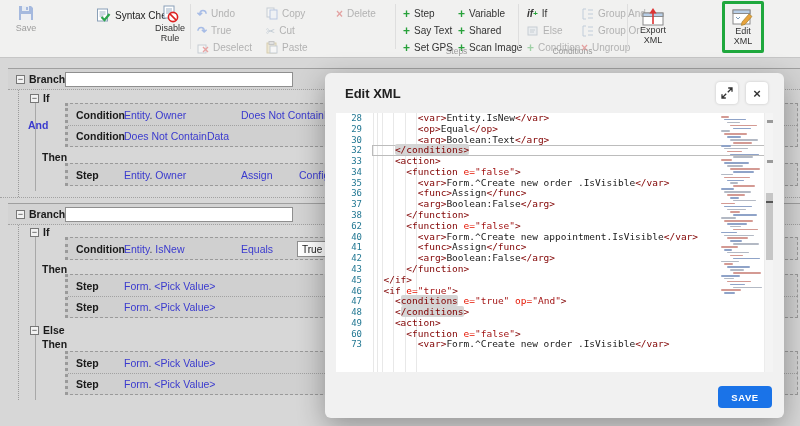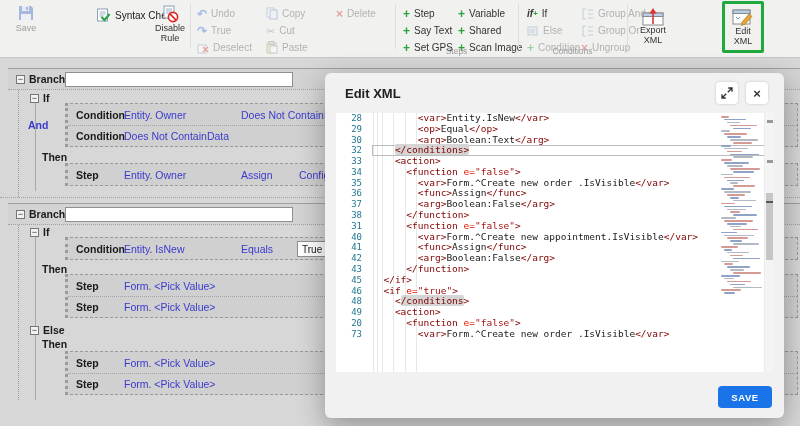--- a/index.html
+++ b/index.html
@@ -438,21 +438,21 @@
           </div>
           <div class="cl">
             <span class="ln">37</span>
             <span class="lc"><span>        </span><span class="tk-tag">&lt;arg&gt;</span><span class="tk-pl">Boolean:False</span><span class="tk-tag">&lt;/arg&gt;</span></span>
           </div>
           <div class="cl">
             <span class="ln">38</span>
             <span class="lc"><span>      </span><span class="tk-tag">&lt;/function&gt;</span></span>
           </div>
           <div class="cl">
-            <span class="ln">31</span>
+            <span class="ln">62</span>
             <span class="lc"><span>      </span><span class="tk-tag">&lt;function</span><span class="tk-pl"> </span><span class="tk-at">e=</span><span class="tk-vl">"false"</span><span class="tk-tag">&gt;</span></span>
           </div>
           <div class="cl">
             <span class="ln">40</span>
             <span class="lc"><span>        </span><span class="tk-tag">&lt;var&gt;</span><span class="tk-pl">Form.^Create new appointment.IsVisible</span><span class="tk-tag">&lt;/var&gt;</span></span>
           </div>
           <div class="cl">
             <span class="ln">41</span>
             <span class="lc"><span>        </span><span class="tk-tag">&lt;func&gt;</span><span class="tk-pl">Assign</span><span class="tk-tag">&lt;/func&gt;</span></span>
           </div>
@@ -466,29 +466,33 @@
           </div>
           <div class="cl">
             <span class="ln">45</span>
             <span class="lc"><span>  </span><span class="tk-tag">&lt;/if&gt;</span></span>
           </div>
           <div class="cl">
             <span class="ln">46</span>
             <span class="lc"><span>  </span><span class="tk-tag">&lt;if</span><span class="tk-pl"> </span><span class="tk-at">e=</span><span class="tk-vl">"true"</span><span class="tk-tag">&gt;</span></span>
           </div>
           <div class="cl">
+            <span class="ln">47</span>
+            <span class="lc"><span>    </span><span class="tk-tag">&lt;</span><span class="tk-tag hl">conditions</span><span class="tk-pl"> </span><span class="tk-at">e=</span><span class="tk-vl">"true"</span><span class="tk-pl"> </span><span class="tk-at">op=</span><span class="tk-vl">"And"</span><span class="tk-tag">&gt;</span></span>
+          </div>
+          <div class="cl">
             <span class="ln">48</span>
             <span class="lc"><span>    </span><span class="tk-tag">&lt;</span><span class="tk-tag hl">/conditions</span><span class="tk-tag">&gt;</span></span>
           </div>
           <div class="cl">
             <span class="ln">49</span>
             <span class="lc"><span>    </span><span class="tk-tag">&lt;action&gt;</span></span>
           </div>
           <div class="cl">
-            <span class="ln">20</span>
+            <span class="ln">60</span>
             <span class="lc"><span>      </span><span class="tk-tag">&lt;function</span><span class="tk-pl"> </span><span class="tk-at">e=</span><span class="tk-vl">"false"</span><span class="tk-tag">&gt;</span></span>
           </div>
           <div class="cl">
             <span class="ln">73</span>
             <span class="lc"><span>        </span><span class="tk-tag">&lt;var&gt;</span><span class="tk-pl">Form.^Create new order .IsVisible</span><span class="tk-tag">&lt;/var&gt;</span></span>
           </div>
         </div>
 
       <div id="minimap">
           <div class="mmb" style="margin-left: 1px; width: 8px; background: rgb(212, 154, 147);"></div>

